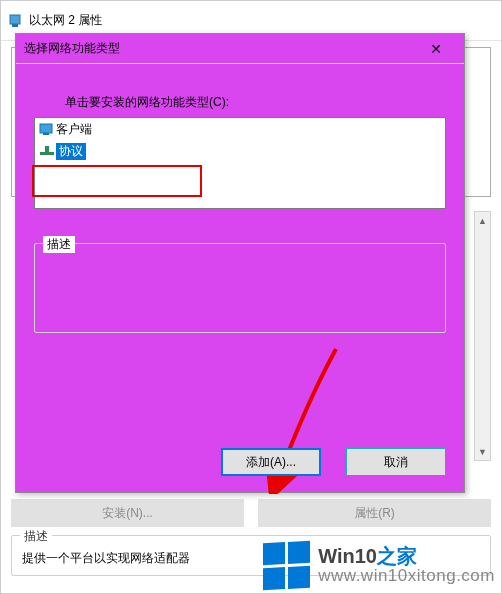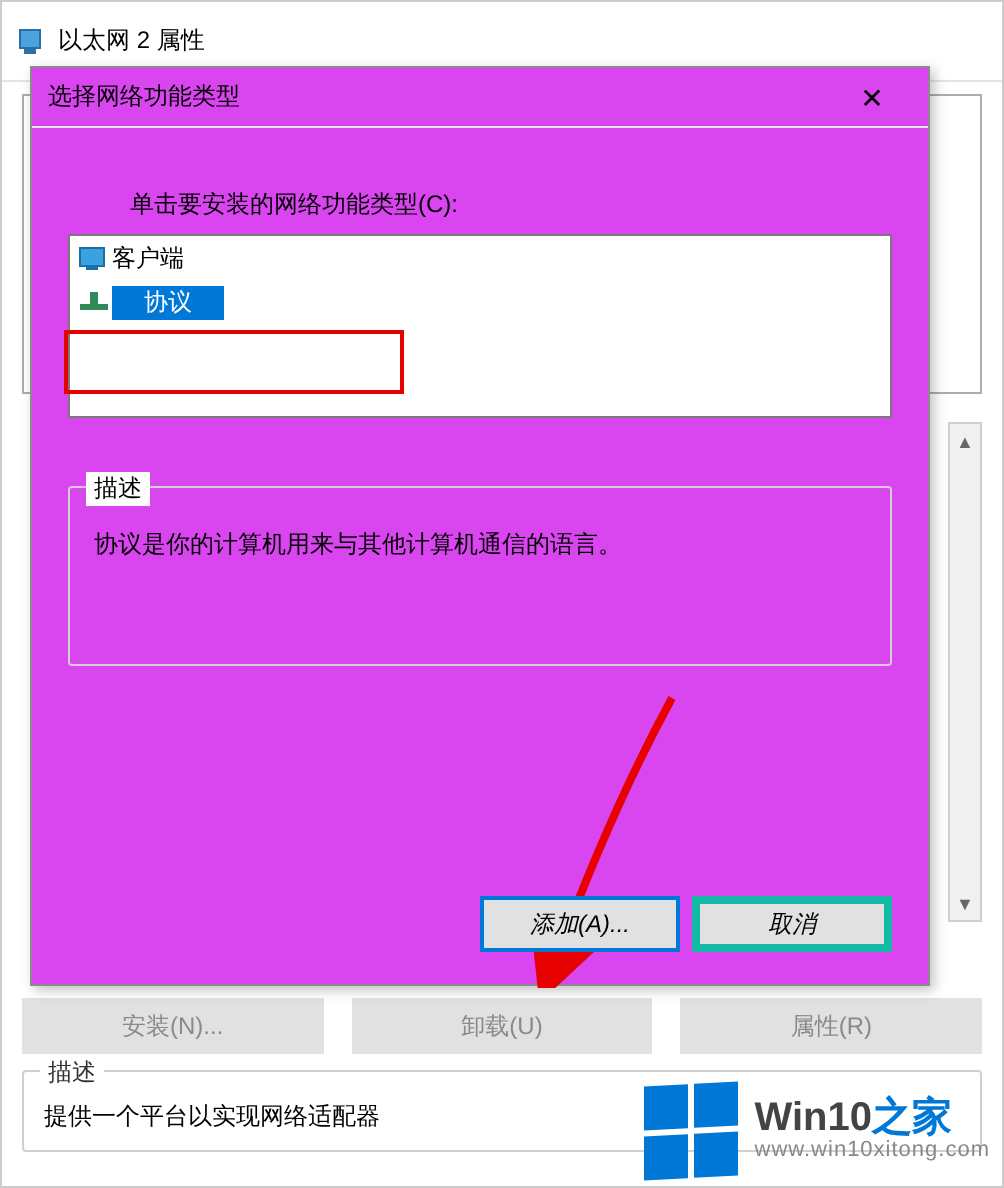--- a/index.html
+++ b/index.html
@@ -120,21 +120,21 @@
     display:flex;
     align-items:flex-start;
     gap:1px;
     padding: 1px 4px;
     height: 22px;
   }
   .listitem .label { white-space: nowrap; }
   .listitem.selected .label {
     background:#0078d7;
     color:#fff;
-    padding: 0 16px;
+    padding: 0 3px;
   }
   .redbox {
     position:absolute;
     border:2px solid #e60000;
     left: 16px;
     top: 101px;
     width: 170px;
     height: 32px;
     pointer-events:none;
   }
@@ -149,28 +149,27 @@
   .desc-fieldset .legend {
     position:absolute;
     top:-8px; left:8px;
     background:#fff; padding:0 4px;
   }
   .btn-row {
     position:absolute;
     right: 18px;
     bottom: 16px;
     display:flex;
-    gap: 6px;
-    font-style: italic;
+    gap: 25px;
   }
   .btn {
     min-width: 100px;
     height: 28px;
     background:#e1e1e1;
-    border:4px solid #14b8a6;
+    border:1px solid #14b8a6;
     display:flex;align-items:center;justify-content:center;
     cursor:pointer;
   }
   .btn.primary {
     border:2px solid #0078d7;
   }
   
   .arrow-anno {
     position:absolute;
     left: 250px;
@@ -186,21 +185,21 @@
     bottom: 4px;
     display:flex;
     align-items:center;
     gap:8px;
   }
   .winlogo { display:grid; grid-template-columns: 22px 22px; grid-template-rows:22px 22px; gap:3px; transform: skewY(-3deg); }
   .winlogo div { background:#0078d7; }
   .watermark .txt { display:flex;flex-direction:column;line-height:1.05; }
   .watermark .main { font-size:20px; font-weight:600; color:#444; }
   .watermark .main .accent { color:#0078d7; }
-  .watermark .sub { font-size:11px; color:#888; letter-spacing:0.5px; }
+  .watermark .sub { font-size:17px; color:#888; letter-spacing:0.5px; }
   
   .ic { width:16px; height:16px; display:inline-block; }
   .ic svg { width:16px; height:16px; display:block; }
 </style>
 </head>
 <body>
 
 <div class="outer-window">
   <div class="outer-titlebar">
     <span class="ic">
@@ -214,21 +213,20 @@
   <div class="outer-body">
     <div class="bg-listframe"></div>
   </div>
   <div class="bg-scroll">
     <div class="arrow">▲</div>
     <div style="flex:1"></div>
     <div class="arrow" style="position:absolute;bottom:0;left:0;right:0">▼</div>
   </div>
   <div class="bg-button-row">
     <div class="bg-btn">安装(N)...</div>
-    <div class="bg-btn">卸载(U)</div>
     <div class="bg-btn">属性(R)</div>
   </div>
   <div class="bg-fieldset">
     <span class="legend">描述</span>
     <span>提供一个平台以实现网络适配器</span>
   </div>
 </div>
 
 <div class="dialog">
   <div class="dlg-titlebar">
@@ -257,21 +255,20 @@
             </svg>
         </span>
         <span class="label">协议</span>
       </div>
     </div>
 
     <div class="redbox"></div>
 
     <div class="desc-fieldset">
       <span class="legend">描述</span>
-      <span>协议是你的计算机用来与其他计算机通信的语言。</span>
     </div>
 
     <svg class="arrow-anno" viewBox="0 0 80 150">
       <defs>
         <marker id="ah" markerWidth="12" markerHeight="12" refX="6" refY="6" orient="auto">
           <path d="M0,0 L12,6 L0,12 Z" fill="#e60000"></path>
         </marker>
       </defs>
       <path d="M70,5 Q40,60 12,135" stroke="#e60000" stroke-width="4" fill="none" marker-end="url(#ah)"></path>
     </svg>

